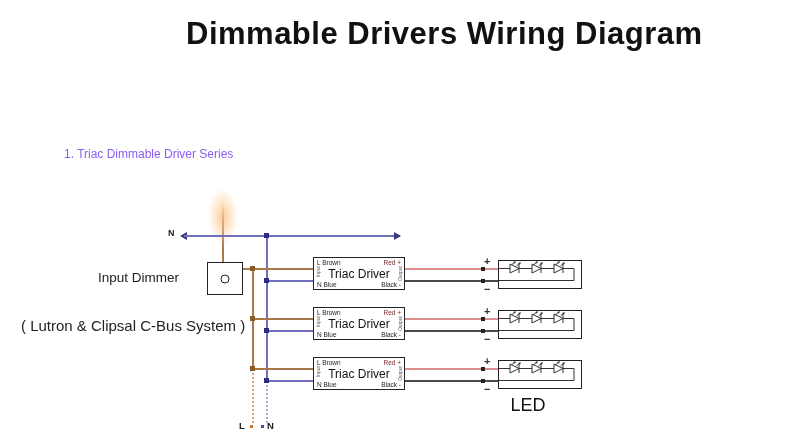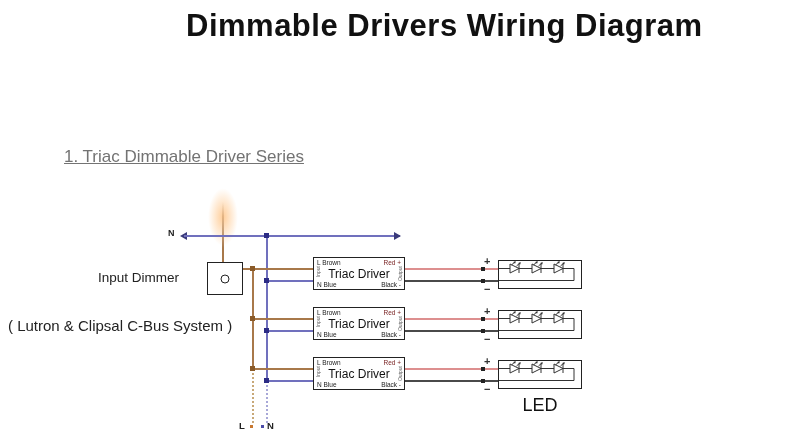--- a/index.html
+++ b/index.html
@@ -1,22 +1,22 @@
 <!DOCTYPE html>
 <html><head>
 <meta charset="utf-8">
 <style>
   html,body{margin:0;padding:0;background:#fff;}
   .canvas{position:relative;width:800px;height:447px;background:#ffffff;overflow:hidden;
           font-family:"Liberation Sans", sans-serif;color:#1a1a1a;}
   .abs{position:absolute;}
   .title{font-size:31px;font-weight:bold;letter-spacing:0.5px;color:#111;}
-  .subtitle{font-size:17px;color:#737373;text-decoration:underline;}
+  .subtitle{font-size:12px;color:#8b5cf6;}
   .watermark{font-size:28px;color:#c8c8c8;letter-spacing:1px;}
-  .syslabel{font-size:15px;color:#222;}
+  .syslabel{font-size:15px;color:#222;margin-left:13px;}
   .dimmerlabel{font-size:13.5px;color:#222;}
   .ledlabel{font-size:18px;color:#111;width:84px;text-align:center;}
   .smalllab{font-size:9.5px;font-weight:bold;color:#222;}
   .wire{position:absolute;}
   .dotsq{position:absolute;width:5px;height:5px;}
   .outdot{position:absolute;width:4px;height:4px;background:#222;}
   .minidot{position:absolute;width:3px;height:3px;}
   .arrow{position:absolute;width:0;height:0;}
   .dimmerbox{position:absolute;left:207px;top:262px;width:36px;height:33px;border:1.5px solid #222;
              box-sizing:border-box;background:#fff;}
@@ -42,21 +42,21 @@
   .glow{position:absolute;left:208px;top:188px;width:30px;height:58px;
         background:radial-gradient(ellipse at center, rgba(255,165,70,0.55) 0%, rgba(255,175,85,0) 70%);}
   .fadeline{position:absolute;left:222px;top:202px;width:2px;height:61px;
         background:linear-gradient(to bottom, rgba(170,122,60,0) 0%, #a8784a 75%);}
 </style>
 </head>
 <body>
 
 <div class="canvas">
 
-  <div class="abs title" style="left:186px;top:8px;">Dimmable Drivers Wiring Diagram</div>
+  <div class="abs title" style="left:186px;top:16px;">Dimmable Drivers Wiring Diagram</div>
   <div class="abs subtitle" style="left:64px;top:147px;">1. Triac Dimmable Driver Series</div>
 
   <div class="glow"></div>
   <div class="fadeline"></div>
 
   <div class="abs smalllab" style="left:168px;top:228px;font-size:9px;">N</div>
   <div class="arrow" style="left:180px;top:232px;border-top:4px solid transparent;border-bottom:4px solid transparent;border-right:7px solid #3a3a7a;"></div>
   <div class="wire" style="left:184px;top:235px;width:216px;height:2px;background:#7070bd;"></div>
   <div class="arrow" style="left:394px;top:232px;border-top:4px solid transparent;border-bottom:4px solid transparent;border-left:7px solid #3a3a7a;"></div>
 
@@ -221,20 +221,20 @@
           <polygon class="tri" points="11,3 11,12 20,7.5"></polygon>
           <line class="wl" x1="20" y1="3" x2="20" y2="12"></line>
           <line class="wl" x1="12.5" y1="4" x2="16" y2="0.8"></line>
           <polygon class="tip" points="17,0.2 14.2,1 16,2.8"></polygon>
           <line class="wl" x1="17.5" y1="5" x2="21" y2="1.8"></line>
           <polygon class="tip" points="22,1.2 19.2,2 21,3.8"></polygon>
         </g>
     </svg>
   </div>
 
-  <div class="abs ledlabel" style="left:498px;top:395px;">LED</div>
+  <div class="abs ledlabel" style="left:486px;top:395px;">LED</div>
 
   <div class="abs smalllab" style="left:239px;top:420px;">L</div>
   <div class="minidot" style="left:250px;top:425px;background:#c87830;"></div>
   <div class="minidot" style="left:261px;top:425px;background:#4a4aa8;"></div>
   <div class="abs smalllab" style="left:267px;top:420px;">N</div>
 
 </div>
 
 </body></html>

